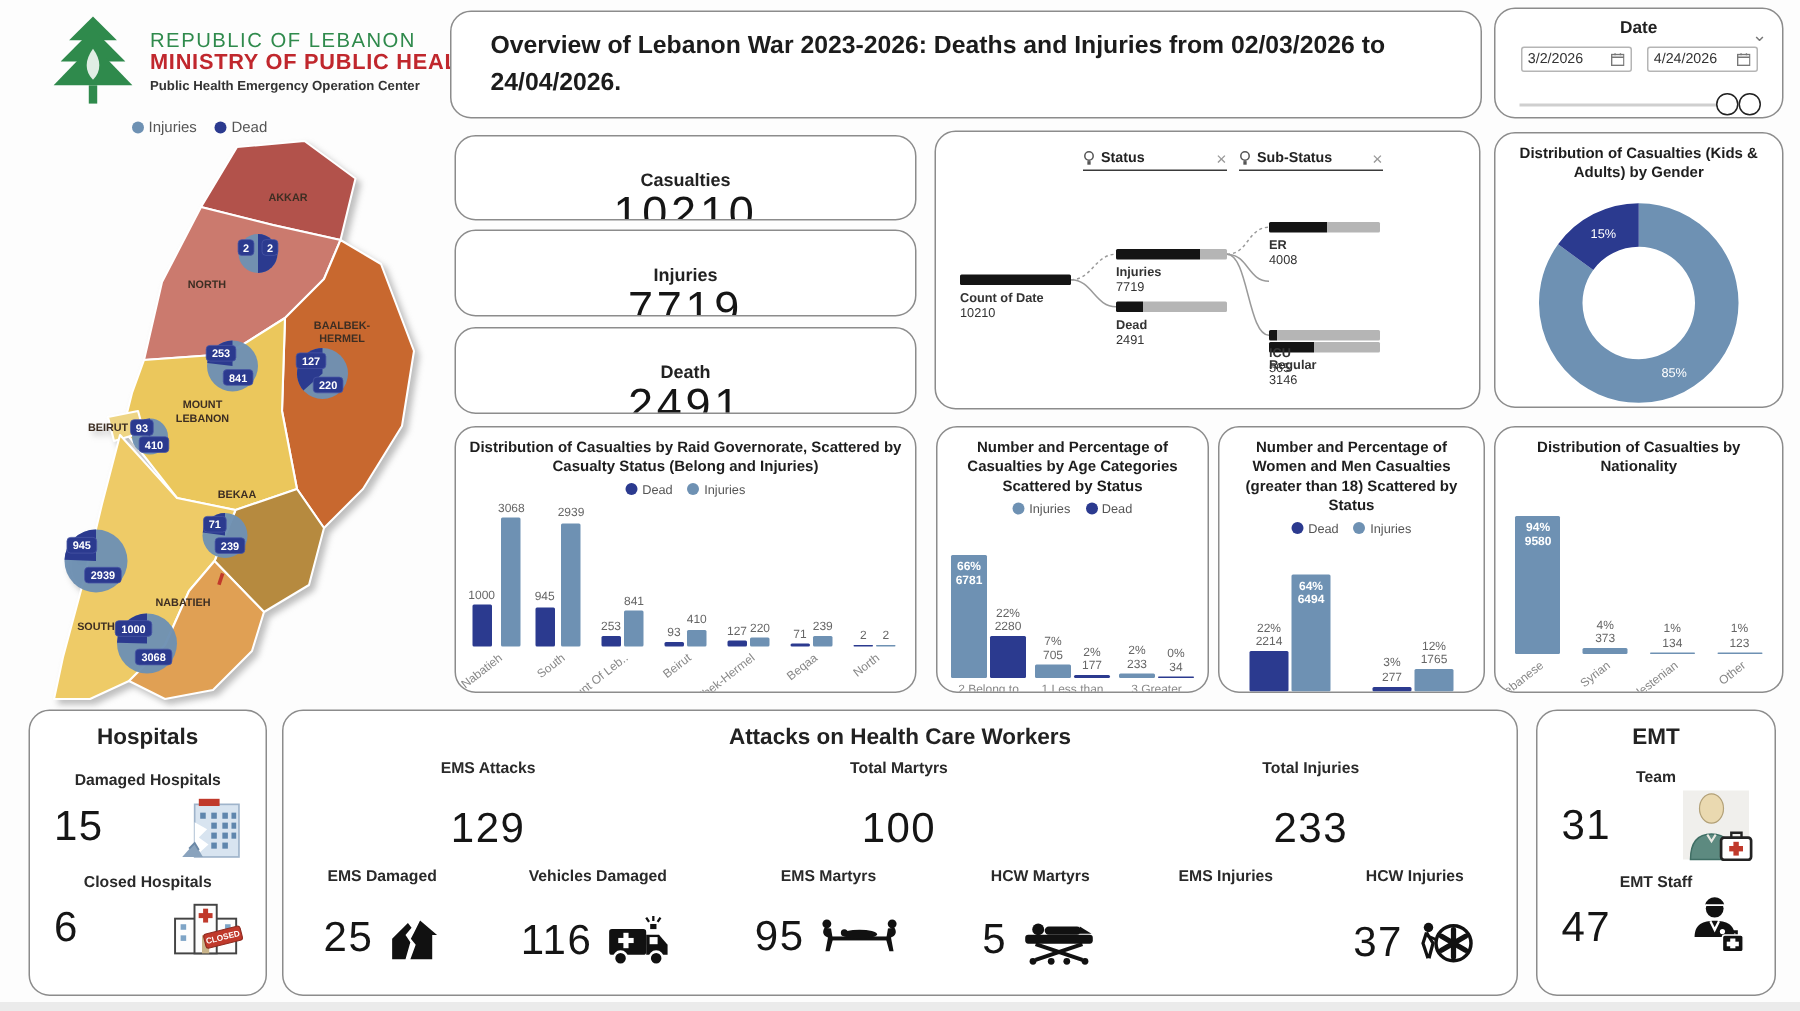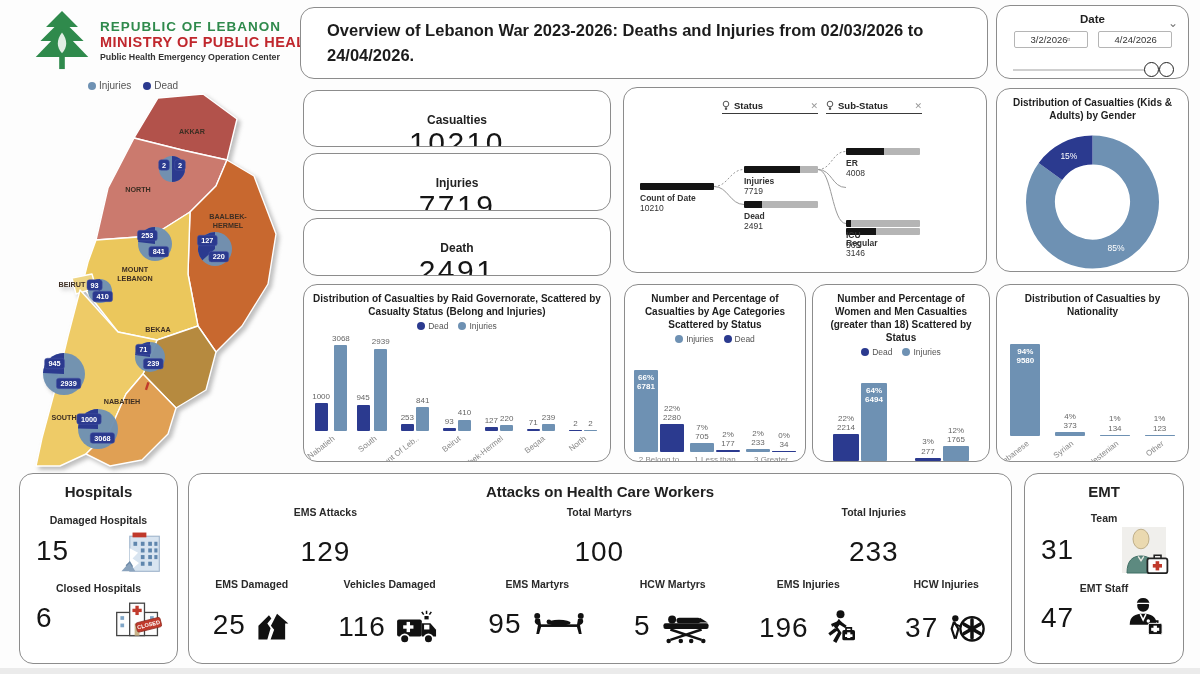--- a/index.html
+++ b/index.html
@@ -3,36 +3,36 @@
 <meta charset="utf-8">
 <style>
   html,body{margin:0;padding:0}
   body{width:1200px;height:674px;position:relative;font-family:"Liberation Sans",sans-serif;
        background:#fdfdfd;overflow:hidden;color:#222}
   .panel{position:absolute;background:#fff;border:1px solid #8c8c8c;border-radius:14px;box-sizing:border-box;overflow:hidden}
   .bottom-strip{position:absolute;left:0;top:668px;width:1200px;height:6px;background:#ebebeb}
 
   
   #logo{position:absolute;left:32px;top:8px;display:flex;gap:8px;align-items:center}
-  .org-l1{color:#2f8a4c;font-weight:bold;font-size:13.5px;letter-spacing:1px}
+  .org-l1{color:#2f8a4c;font-weight:normal;font-size:13.5px;letter-spacing:1px}
   .org-l2{color:#c0272d;font-weight:bold;font-size:14.5px;letter-spacing:.5px}
   .org-l3{color:#333;font-weight:bold;font-size:8.8px;margin-top:2px}
 
   
   #map-legend{position:absolute;left:88px;top:80px;display:flex;gap:12px;font-size:10px;color:#555;align-items:center}
   .ldot{width:8px;height:8px;border-radius:50%;display:inline-block;margin-right:3px;vertical-align:-1px}
 
   
   #title-panel{left:300px;top:7px;width:688px;height:72px;display:flex;align-items:center;justify-content:center}
   #title-panel .t{font-weight:bold;font-size:16.5px;text-align:left;line-height:1.5;padding:0 26px;color:#1c1c1c}
   #date-panel{left:996px;top:5px;width:193px;height:74px}
   #date-panel .dt{font-weight:bold;font-size:11.5px;text-align:center;margin-top:7px}
   .date-row{display:flex;justify-content:center;gap:10px;margin-top:6px}
   .date-input{width:74px;height:17px;border:1px solid #b5b5b5;border-radius:2px;font-size:9.5px;color:#333;
-              display:flex;align-items:center;justify-content:space-between;padding:0 16px;box-sizing:border-box}
+              display:flex;align-items:center;justify-content:space-between;padding:0 4px;box-sizing:border-box}
   .chev{position:absolute;right:10px;top:12px;color:#777;font-size:12px;line-height:10px}
   .slider{position:absolute;left:16px;top:56px;width:160px;height:16px}
   .slider .track{position:absolute;left:0;top:7px;width:136px;height:2px;background:#cfcfcf}
   .slider .h{position:absolute;top:0;width:13px;height:13px;border:1.6px solid #222;border-radius:50%;background:#fff}
 
   
   .kpi{left:303px;width:308px}
   .kpi .kl{font-size:12px;font-weight:bold;text-align:center;margin-top:22px}
   .kpi .kv{font-size:30px;text-align:center;letter-spacing:2.5px;color:#151515;line-height:1.05}
 
@@ -692,34 +692,20 @@
           <path d="M6,12 L24,18 M24,12 L6,18" stroke="#111" stroke-width="1.5"></path>
           <circle cx="5" cy="18.6" r="1.3" fill="#111"></circle>
             <circle cx="12" cy="18.6" r="1.3" fill="#111"></circle>
           <circle cx="18" cy="18.6" r="1.3" fill="#111"></circle>
             <circle cx="25" cy="18.6" r="1.3" fill="#111"></circle>
         </svg>
       </div>
     </div>
     <div class="sblock">
       <div class="stat-label">EMS Injuries</div>
-      <div class="sline">
-          <span class="stat-value">196</span>
-        <svg width="40" height="40" viewBox="0 0 24 24">
-          <circle cx="13.5" cy="3.8" r="2.4" fill="#111"></circle>
-          <path d="M12.5,6.5 L9.5,11 L12,14.5 L9,19.8 L11,21 L14.2,15 L11.8,11.5 L14.2,8.5 Z" fill="#111"></path>
-          <path d="M12.8,7.5 L7.8,9.6 L8.5,11.2 L13.2,9.4 Z" fill="#111"></path>
-          <path d="M13.6,8 L17.2,10.6 L16.2,12 L12.8,9.9 Z" fill="#111"></path>
-          <path d="M10,12.2 L6.2,15.2 L7.3,16.6 L11.908,13.4 Z" fill="#111"></path>
-          <path d="M16.8,13.2 v-1.3 h3.2 v1.3" fill="none" stroke="#111" stroke-width="1"></path>
-          <rect x="14.6" y="13.2" width="7.6" height="6.2" rx="1" fill="#111"></rect>
-          <rect x="17.5" y="14.6" width="1.9" height="3.4" fill="#fff"></rect>
-          <rect x="16.2" y="15.8" width="4.5" height="1.6" fill="#fff"></rect>
-        </svg>
-      </div>
     </div>
     <div class="sblock">
       <div class="stat-label">HCW Injuries</div>
       <div class="sline">
           <span class="stat-value">37</span>
         <svg width="40" height="40" viewBox="0 0 24 24">
           <circle cx="5" cy="6.2" r="1.9" fill="#111"></circle>
           <path d="M4.2,8.2 L6.8,12.5 L5.2,18.5 M4.2,8.2 L2.8,12.5 L4.8,18.5" stroke="#111" stroke-width="1.3" fill="none"></path>
           <path d="M4.5,9.5 L8,11" stroke="#111" stroke-width="1.1"></path>
           <circle cx="15" cy="12.5" r="7" fill="#fff" stroke="#111" stroke-width="1.4"></circle>

